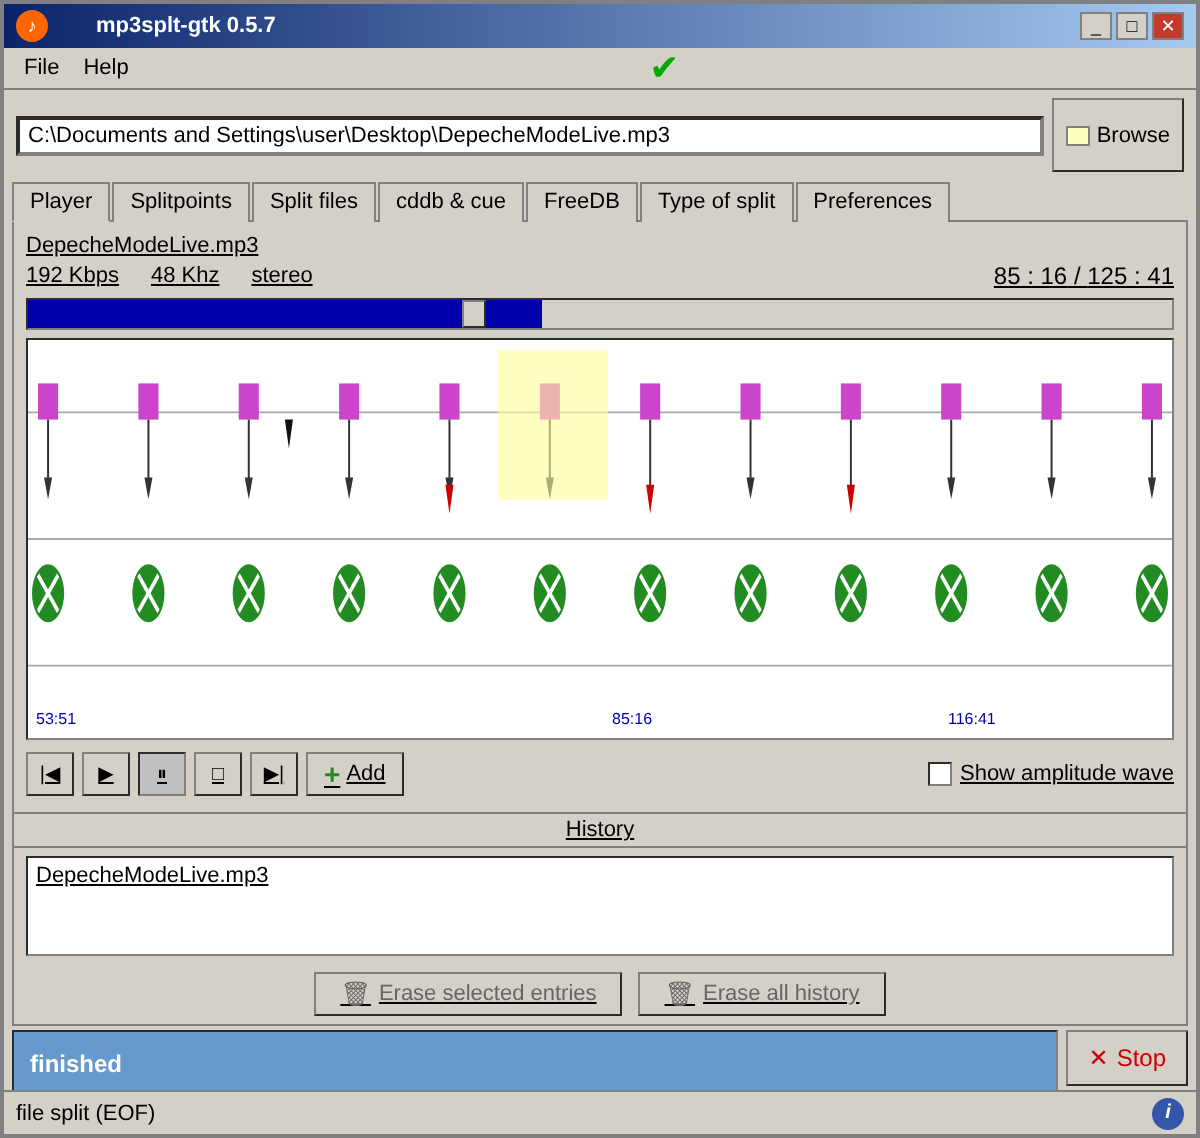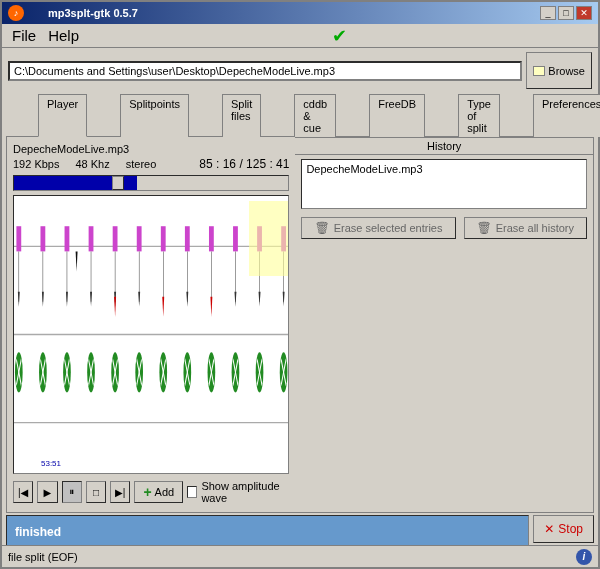--- a/index.html
+++ b/index.html
@@ -64,21 +64,21 @@
       align-items: center;
       justify-content: center;
       font-size: 9px;
       cursor: pointer;
       color: #000;
     }
     .title-btn.close { background: #c0392b; color: white; }
     .menu-item {
       padding: 2px 6px;
       cursor: pointer;
-      font-size: 15px;
+      font-size: 11px;
     }
     .checkmark-area {
       display: flex;
       justify-content: center;
       flex: 1;
     }
     .checkmark {
       color: #00aa00;
       font-size: 18px;
       line-height: 1;
@@ -124,36 +124,36 @@
     .tab {
       padding: 3px 8px;
       border: 1px solid #808080;
       border-bottom: none;
       background: #d4d0c8;
       cursor: pointer;
       font-size: 11px;
       margin-right: 1px;
       position: relative;
       top: 1px;
-      margin-left: 32px;
     }
     .tab.active {
       background: #d4d0c8;
       border-bottom: 1px solid #d4d0c8;
       z-index: 1;
       font-weight: normal;
     }
     .main-content {
       flex: 1;
       border: 1px solid #808080;
       background: #d4d0c8;
       margin: 0 4px;
       display: flex;
-      flex-direction: row;
+      flex-direction: column;
       overflow: hidden;
+      text-decoration: underline;
     }
     .player-section {
       padding: 6px;
       flex: 1;
       display: flex;
       flex-direction: column;
     }
     .track-name {
       font-size: 11px;
       margin-bottom: 2px;
@@ -535,22 +535,22 @@
           <line x1="505" y1="65" x2="515" y2="75" stroke="white" stroke-width="1.5"></line>
           <line x1="515" y1="65" x2="505" y2="75" stroke="white" stroke-width="1.5"></line>
 
           <circle cx="560" cy="70" r="8" fill="#228b22"></circle>
           <line x1="555" y1="65" x2="565" y2="75" stroke="white" stroke-width="1.5"></line>
           <line x1="565" y1="65" x2="555" y2="75" stroke="white" stroke-width="1.5"></line>
         </svg>
 
         
         <div style="position:absolute; bottom:2px; left:0; right:0; height:12px;">
-          <span style="position:absolute; left:4px; font-size:8px; color:#0000aa;margin-left:23px;">53:51</span>
-          <span style="position:absolute; left:256px; font-size:8px; color:#0000aa;padding-left:48px;">85:16</span>
+          <span style="position:absolute; left:4px; font-size:8px; color:#0000aa;">53:51</span>
+          <span style="position:absolute; left:244px; font-size:8px; color:#0000aa;padding-left:48px;">85:16</span>
           <span style="position:absolute; left:460px; font-size:8px; color:#0000aa;">116:41</span>
         </div>
       </div>
 
       <div class="controls-bar">
         <div class="ctrl-btn" title="Rewind to start">|◀</div>
         <div class="ctrl-btn" title="Play">▶</div>
         <div class="ctrl-btn active" title="Pause">⏸</div>
         <div class="ctrl-btn" title="Stop">□</div>
         <div class="ctrl-btn" title="Forward to end">▶|</div>

